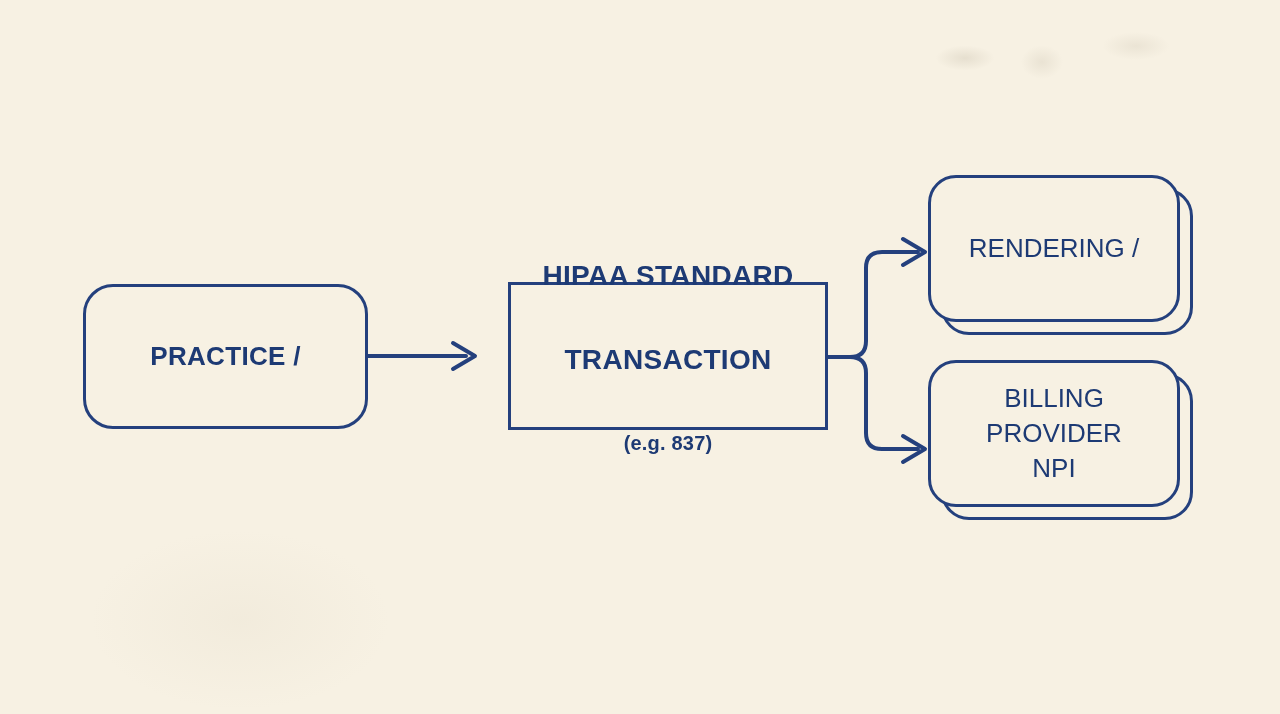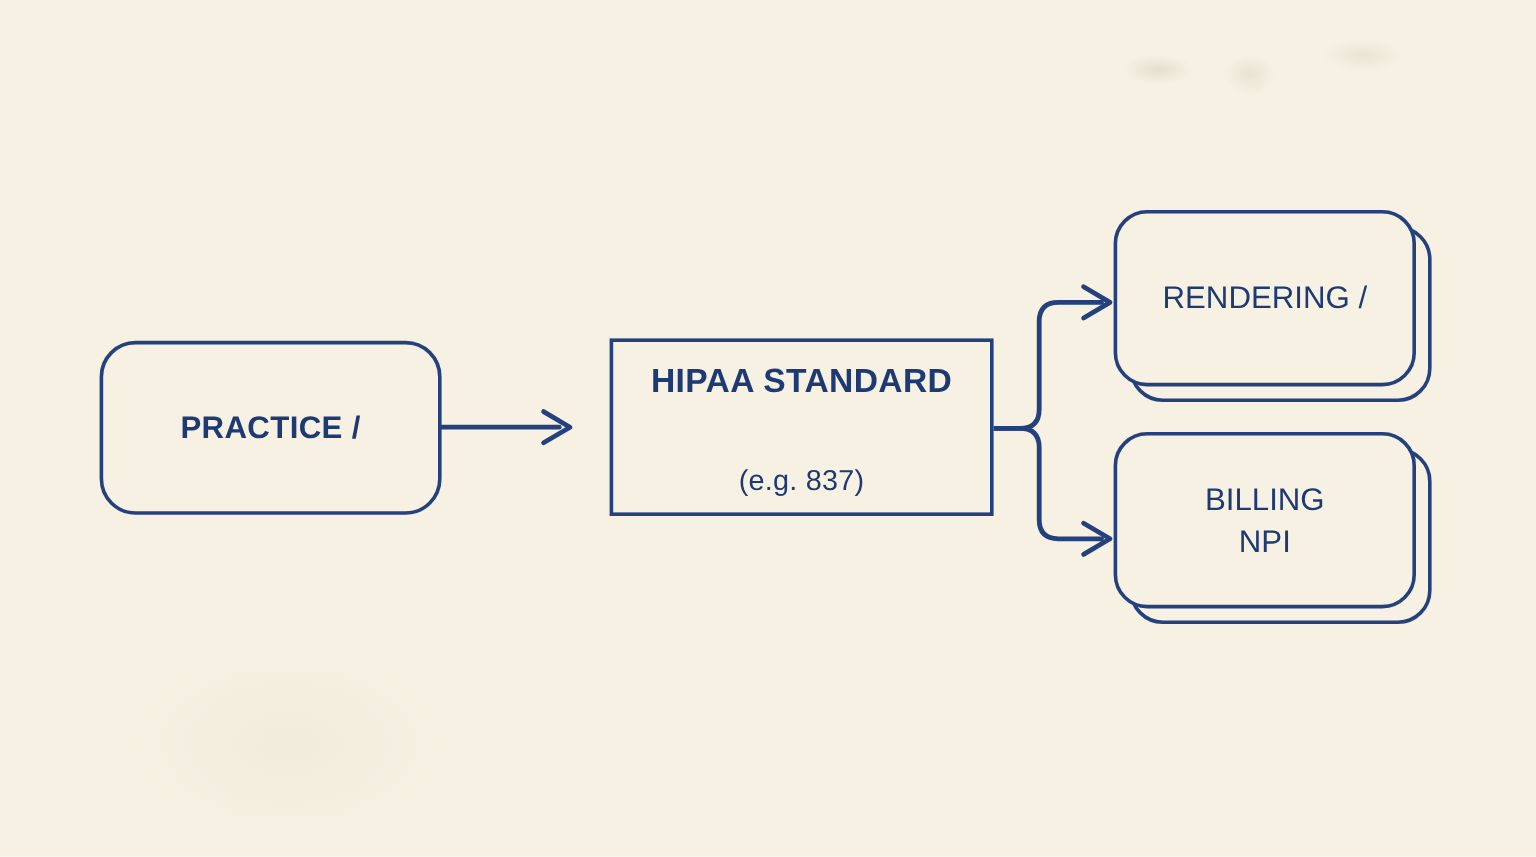--- a/index.html
+++ b/index.html
@@ -61,22 +61,22 @@
     font-size: 26px; line-height: 35px;
   }
   
   .node-hipaa {
     left: 480px; top: 282px;
     width: 320px; height: 148px;
     border-radius: 0;
     font-size: 28px; line-height: 36px; margin-left: 28px;
   }
   .node-hipaa .subtitle {
-    font-size: 24px;
-    font-weight: 400;
+    font-size: 20px;
+    font-weight: 700;
     letter-spacing: 0.2px;
     margin-top: 5px;
     line-height: 24px;
   }
   
   .stack {
     position: absolute;
     width: 265px; height: 160px;
   }
   .stack-top { left: 928px; top: 175px; }
@@ -116,31 +116,33 @@
     <path d="M 800 357 L 850 357 Q 866 357 866 373 L 866 433 Q 866 449 882 449 L 918 449"></path>
     <polyline points="903,436 925,449 903,462"></polyline>
   </svg>
 
   <div class="node node-practice">
     <span class="ln">PRACTICE /</span>
   </div>
 
   <div class="node node-hipaa">
     <span class="ln">HIPAA STANDARD</span>
+    <span class="ln">TRANSACTION</span>
     <span class="subtitle">(e.g. 837)</span>
   </div>
 
   <div class="stack stack-top">
     <div class="card back"></div>
     <div class="card front">
       <span class="ln">RENDERING /</span>
     </div>
   </div>
 
   <div class="stack stack-bottom">
     <div class="card back"></div>
     <div class="card front">
       <span class="ln">BILLING</span>
+      <span class="ln">PROVIDER</span>
       <span class="ln">NPI</span>
     </div>
   </div>
 
 </div>
 
 </body></html>

